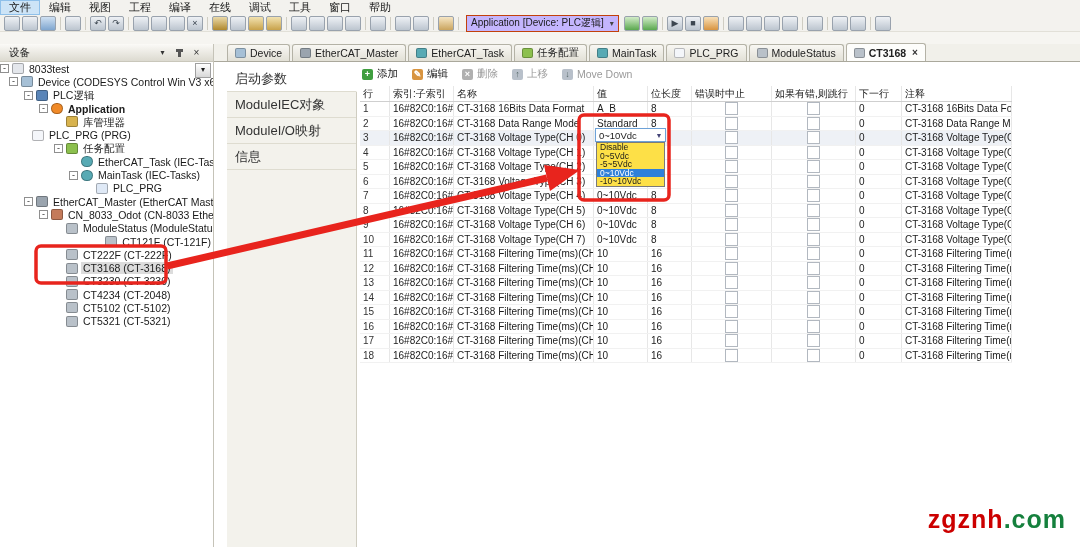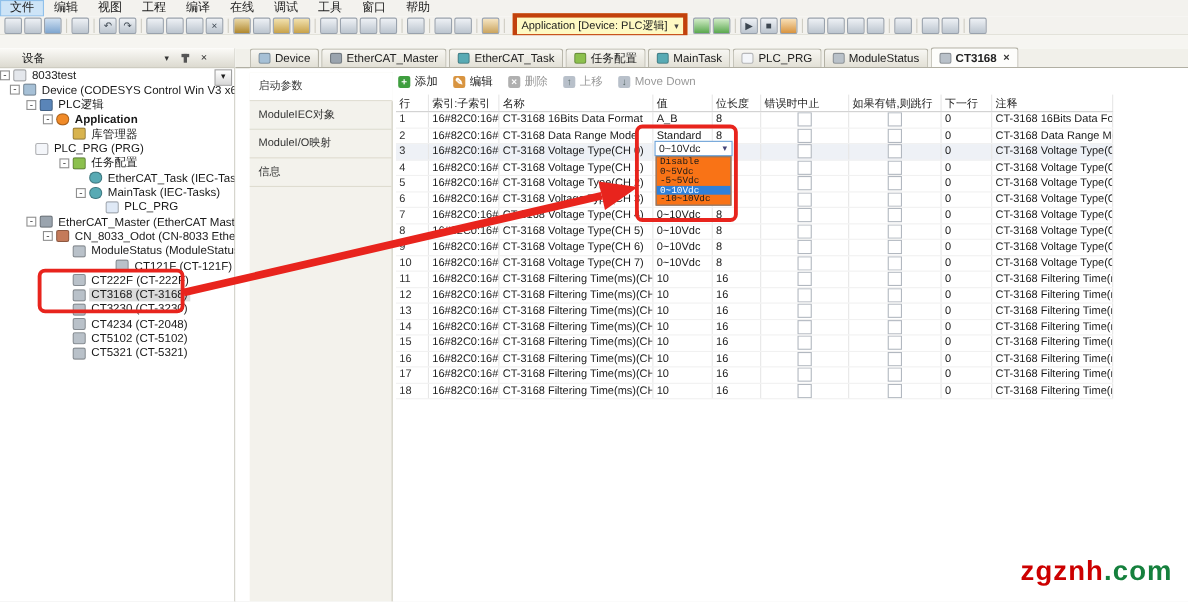--- a/index.html
+++ b/index.html
@@ -16,28 +16,28 @@
        border-radius:2px;background:linear-gradient(#eef1f5,#bcc5cf);border:1px solid #99a2ad;
        font-size:9px;color:#3c4650;flex:none;}
   .tbi.c-save{background:linear-gradient(#cfe0f2,#7fa6cf);}
   .tbi.c-find{background:linear-gradient(#ead9a8,#b0882e);}
   .tbi.c-find2{background:linear-gradient(#f2e2b0,#c8a24a);}
   .tbi.c-green{background:linear-gradient(#d2ecc8,#5aa84e);}
   .tbi.c-build{background:linear-gradient(#f6e6c4,#caa45e);}
   .tbi.c-edit{background:linear-gradient(#f8e0b8,#d89440);}
   .tsep{width:1px;height:13px;background:#cfcdc3;margin:0 3px;flex:none;}
   .app-combo{display:inline-flex;align-items:center;height:15px;margin:0 4px;padding:0 4px;
-             background:#fef9c3;border:4px solid #c2410c;font-size:10px;white-space:nowrap;}
+             background:#c4b5fd;border:1px solid #c2410c;font-size:10px;white-space:nowrap;}
   .app-combo .arr{margin-left:6px;font-size:8px;color:#444;}
   .strip{position:absolute;left:0;top:32px;width:1080px;height:12px;background:#f6f5f1;}
   
   .devpanel{position:absolute;left:0;top:44px;width:214px;height:503px;background:#fff;
             border-right:1px solid #c5c3b8;box-sizing:border-box;}
   .devtitle{height:17px;background:linear-gradient(#fbfaf7,#dcdad0);border-bottom:1px solid #c9c7bb;
-            display:flex;align-items:center;font-size:10.5px;padding:0 20px;}
+            display:flex;align-items:center;font-size:10.5px;padding:0 9px;}
   .devtitle .sp{flex:1;}
   .wbtn{width:13px;height:12px;margin-left:2px;display:inline-flex;align-items:center;justify-content:center;
         font-size:8px;color:#333;border:1px solid transparent;}
   .pinglyph{display:inline-block;width:3px;height:8px;background:#555;position:relative;}
   .pinglyph:before{content:"";position:absolute;left:-2px;top:0;width:7px;height:3px;background:#555;}
   .tree{position:absolute;left:0;top:18px;right:0;bottom:0;overflow:hidden;font-size:10.5px;}
   .trow{height:13.3px;display:flex;align-items:center;white-space:nowrap;cursor:default;}
   .trow .lbl{padding:0 2px;line-height:12px;}
   .trow.sel .lbl{background:#dcdcdc;}
   .trow.bold .lbl{font-weight:bold;}
@@ -58,21 +58,21 @@
             border-bottom:1px solid #aaa89c;display:flex;align-items:flex-end;padding-left:13px;box-sizing:border-box;}
   .tab{display:flex;align-items:center;height:16px;padding:0 7px;margin-right:2px;font-size:10.5px;
        background:linear-gradient(#f8f7f3,#e2e0d6);border:1px solid #b4b2a6;border-bottom:none;
        border-radius:3px 3px 0 0;white-space:nowrap;color:#222;}
   .tab.active{background:#fdfdfb;font-weight:bold;height:17px;position:relative;z-index:2;}
   .tabico{width:11px;height:10px;margin-right:4px;border-radius:2px;border:1px solid rgba(0,0,0,.25);box-sizing:border-box;}
   .tclose{margin-left:6px;font-weight:bold;font-size:10px;color:#333;}
   .content{position:absolute;left:13px;top:18px;right:0;bottom:0;background:#fff;}
   
   .subnav{position:absolute;left:0;top:4px;width:130px;bottom:0;background:#f3f2ec;border-right:1px solid #cfcdc1;box-sizing:border-box;}
-  .snitem{height:25px;line-height:25px;padding-left:8px;font-size:10px;border-bottom:1px solid #dedcd0;
+  .snitem{height:25px;line-height:25px;padding-left:8px;font-size:13px;border-bottom:1px solid #dedcd0;
           color:#333;white-space:nowrap;}
   .snitem.active{background:#fff;border-right:1px solid #fff;margin-right:-1px;}
   
   .param{position:absolute;left:131px;top:0;right:0;bottom:0;background:#fff;}
   .ptoolbar{height:18px;display:flex;align-items:center;padding:3px 0 0 4px;font-size:10.5px;color:#222;}
   .ptb{display:inline-flex;align-items:center;margin-right:14px;}
   .ptb .pico{width:11px;height:11px;margin-right:4px;border-radius:2px;display:inline-flex;align-items:center;
              justify-content:center;font-size:9px;font-weight:bold;color:#fff;}
   .ptb.disabled{color:#9a9a9a;}
   .pico.add{background:#3f9e3f;} .pico.edit{background:#d89440;} .pico.del{background:#b0b0b0;}
@@ -86,22 +86,22 @@
   .cell{padding:0 3px;box-sizing:border-box;border-right:1px solid #e7e7e7;height:100%;
         display:flex;align-items:center;overflow:hidden;white-space:nowrap;}
   .cell.num{color:#333;}
   .cb{width:11px;height:11px;border:1px solid #b2b8c0;background:#fff;margin:0 auto;}
   .cell.center{justify-content:center;}
   
   .combo{position:absolute;left:235px;top:42px;width:71px;height:14px;background:#fff;border:1px solid #6da2d8;
          box-sizing:border-box;display:flex;align-items:center;font-size:9.5px;z-index:40;}
   .combo .cv{flex:1;padding-left:3px;}
   .combo .ca{width:12px;text-align:center;font-size:7px;color:#447;}
-  .dlist{position:absolute;left:236px;top:56px;width:69px;background:#f97316;border:1px solid #7a7a7a;
-         box-sizing:border-box;z-index:40;font-size:8.5px;font-family:Liberation Mono, monospace;}
+  .dlist{position:absolute;left:236px;top:56px;width:69px;background:#fde047;border:1px solid #7a7a7a;
+         box-sizing:border-box;z-index:40;font-size:8.5px;}
   .dopt{height:8.6px;line-height:8.6px;padding-left:3px;white-space:nowrap;overflow:hidden;}
   .dopt.sel{background:#2f80d9;color:#fff;}
   
   .annot{position:absolute;left:0;top:0;width:1080px;height:547px;z-index:50;pointer-events:none;}
   .watermark{position:absolute;right:14px;top:505px;z-index:60;font-size:25px;font-weight:bold;
              letter-spacing:1px;pointer-events:none;}
   .wm-red{color:#cc0000;} .wm-black{color:#15803d;}
 </style>
 </head>
 <body>

